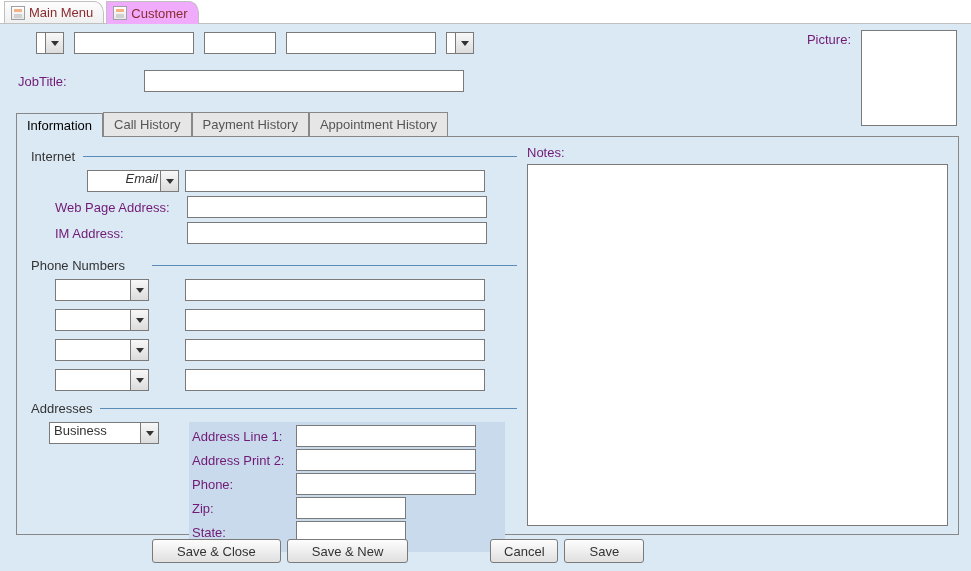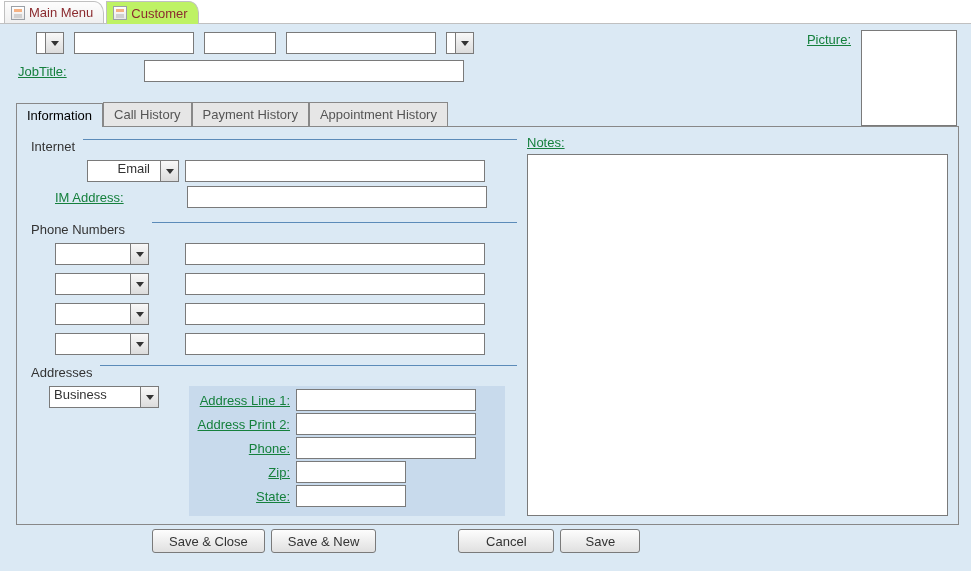--- a/index.html
+++ b/index.html
@@ -29,21 +29,21 @@
     padding: 0 10px 0 6px;
     border: 1px solid #c0c0c0;
     border-bottom: none;
     border-top-right-radius: 10px 12px;
     background: linear-gradient(#fdfdfd,#f0f0f0);
     margin-right: 2px;
     position: relative;
     cursor: default;
   }
   .form-tab.active {
-    background: #bef264;
+    background: #f0abfc;
     z-index: 2;
     height: 23px;
     margin-bottom: -1px;
   }
   .form-tab .label { color: #8b2b2f; font-weight: 400; }
   .tab-icon {
     width: 14px; height: 14px;
     border: 1px solid #9aa0a6;
     background: linear-gradient(#fff,#e8e8e8);
     position: relative;
@@ -90,40 +90,40 @@
     border-left: 4px solid transparent;
     border-right: 4px solid transparent;
     border-top: 5px solid #333;
   }
   .txt {
     height: 22px;
     border: 1px solid #7a7a7a;
     background: #fff;
     padding: 0 4px;
   }
-  .lbl { color: #15803d; text-decoration: underline; }
+  .lbl { color: #701a75; }
   .picture-wrap {
     position: absolute;
     right: 14px;
     top: 6px;
     display: flex;
     gap: 10px;
     align-items: flex-start;
   }
   .picture-wrap .lbl { margin-top: 2px; }
   .picture-box {
     width: 96px; height: 96px;
     border: 1px solid #7a7a7a;
     background: #fff;
   }
   .jobtitle-row {
     display: flex;
     align-items: center;
     gap: 10px;
-    margin-top: 6px;
+    margin-top: 16px;
     margin-left: 6px;
   }
   .jobtitle-row .lbl { width: 116px; }
   .jobtitle-row .txt { width: 320px; }
 
   .subtabs {
     display: flex;
     margin-top: 20px;
     margin-left: 4px;
     border-bottom: 1px solid #888;
@@ -150,73 +150,74 @@
     margin-left: 4px;
     height: 398px;
     display: flex;
     padding: 8px 10px;
     gap: 10px;
   }
   .left-col { flex: 0 0 490px; }
   .right-col { flex: 1; }
   .group-title {
     display: flex;
+    align-items: center;
     gap: 8px;
     color: #333;
     margin: 4px 0 6px 4px;
   }
   .group-title .line { flex:1; height:1px; background:#5b8bb9; }
   .field-row {
     display: flex;
     align-items: center;
     gap: 6px;
     margin-left: 28px;
     margin-bottom: 4px;
   }
   .field-row .lbl { width: 126px; text-align: left; }
   .field-row .txt { width: 300px; }
   .email-row .dd { width: 92px; justify-content:flex-end; }
-  .email-row .dd .dd-text { text-align: right; padding-right: 10px; }
+  .email-row .dd .dd-text { text-align: right; padding-right: 2px; font-style: italic; }
   .email-row .txt { width: 300px; }
   .phone-row { margin-left: 28px; display:flex; gap:36px; margin-bottom:8px; }
   .phone-row .dd { width: 94px; }
   .phone-row .txt { width: 300px; }
   .address-block {
     display:flex;
     gap: 30px;
     margin-left: 22px;
   }
   .address-block .dd { width: 110px; }
   .addr-fields {
     background: #c8daec;
     border: 1px solid #c8daec;
     padding: 2px 6px 6px 2px;
     width: 316px;
   }
-  .addr-row { display:flex; align-items:center; gap:6px; margin-bottom:2px;text-align:right; }
+  .addr-row { display:flex; align-items:center; gap:6px; margin-bottom:2px; }
   .addr-row .lbl { width: 98px; }
   .addr-row .txt { width: 180px; }
   .addr-row.small .txt { width: 110px; }
   .notes-wrap { display:flex; flex-direction:column; height:100%; }
   .notes-wrap .lbl { margin-bottom: 4px; }
   .notes-box {
     flex:1;
     border:1px solid #7a7a7a;
     background:#fff;
   }
   .button-bar {
     display:flex;
     gap: 6px;
     margin-top: 4px;
     margin-left: 140px;
     align-items:center;
   }
   .btn {
     height: 24px;
-    padding: 0 16px;
+    padding: 0 24px;
     border: 1px solid #7a7a7a;
     background: linear-gradient(#fdfdfd,#e0e0e0);
     border-radius: 3px;
     cursor: pointer;
     display:flex; align-items:center; justify-content:center;
   }
   .spacer { width: 70px; }
 </style>
 </head>
 <body>
@@ -279,20 +280,24 @@
       <div class="field-row email-row">
         <div class="dd" style="margin-left:32px;">
           <span class="dd-text">Email</span>
           <span class="dd-btn">
               <span class="caret"></span>
             </span>
         </div>
         <div class="txt"></div>
       </div>
       <div class="field-row">
+        <span class="lbl">Web Page Address:</span>
+        <div class="txt"></div>
+      </div>
+      <div class="field-row">
         <span class="lbl">IM Address:</span>
         <div class="txt"></div>
       </div>
 
       <div class="group-title" style="margin-top:14px;gap:27px;">
         <span>Phone Numbers</span>
         <span class="line"></span>
       </div>
       <div class="phone-row">
         <div class="dd">
@@ -376,21 +381,21 @@
   </div>
 
   <div class="button-bar">
     <div class="btn">
         <span>Save &amp; Close</span>
       </div>
     <div class="btn">
         <span>Save &amp; New</span>
       </div>
     <div class="spacer"></div>
-    <div class="btn" style="width:96px;">
+    <div class="btn" style="width:68px;">
         <span>Cancel</span>
       </div>
     <div class="btn" style="width:80px;">
         <span>Save</span>
       </div>
   </div>
 
 </div>
 
 </body></html>

